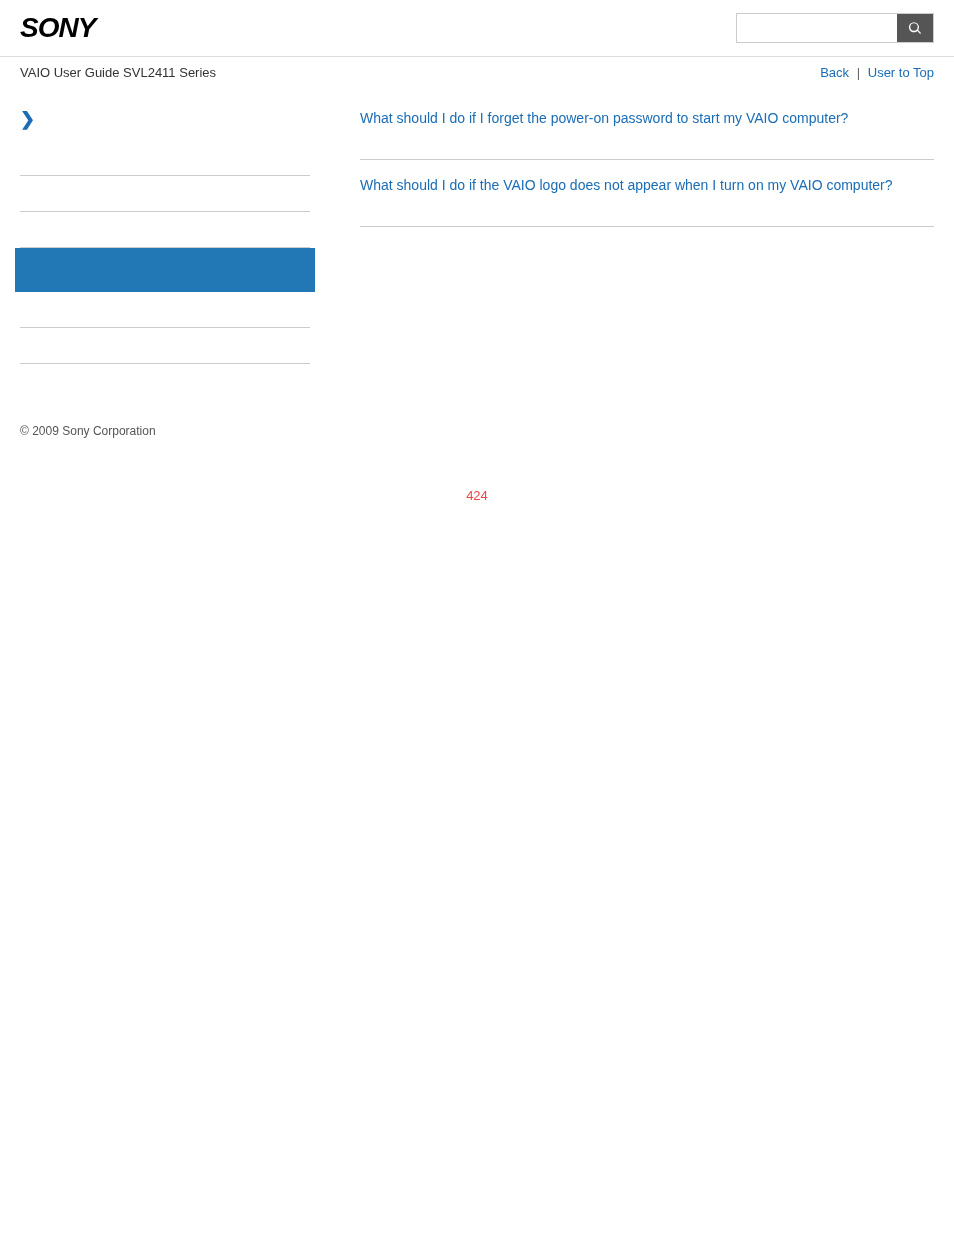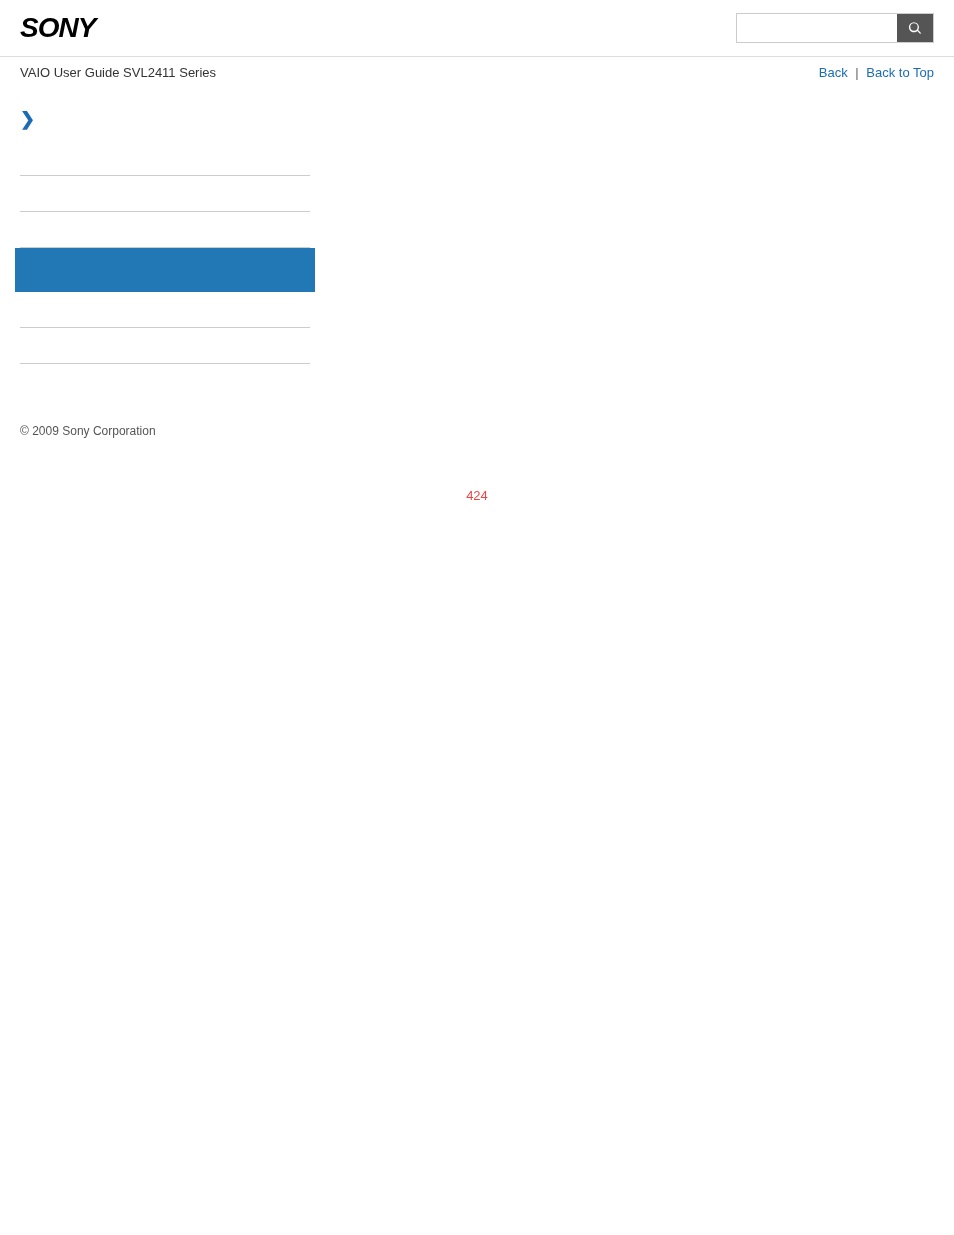--- a/index.html
+++ b/index.html
@@ -187,39 +187,45 @@
       </svg>
     </button>
   </div>
 </div>
 
 <div class="breadcrumb-bar">
   <span>VAIO User Guide SVL2411 Series</span>
   <div class="breadcrumb-nav">
     <a href="#">Back</a>
     <span>|</span>
-    <a href="#">Back to Top</a>
+    <a href="#">User to Top</a>
   </div>
 </div>
 
 <div class="main-content">
 
   <div class="sidebar">
     <span class="sidebar-chevron">❯</span>
 
     <div class="sidebar-item-empty"></div>
     <div class="sidebar-item-empty"></div>
     <div class="sidebar-item-empty"></div>
 
     <div class="sidebar-item active-blue"></div>
 
     <div class="sidebar-item-empty"></div>
     <div class="sidebar-item-empty"></div>
   </div>
 
+  <div class="content-area">
+    <a href="#" class="content-link">What should I do if I forget the power-on password to start my VAIO computer?</a>
+    <hr class="content-divider">
+    <a href="#" class="content-link">What should I do if the VAIO logo does not appear when I turn on my VAIO computer?</a>
+    <hr class="content-divider">
+  </div>
 
 </div>
 
 <div class="footer-copyright">
   <span>© 2009 Sony Corporation</span>
 </div>
 
 <div class="page-number">
   <span>424</span>
 </div>

